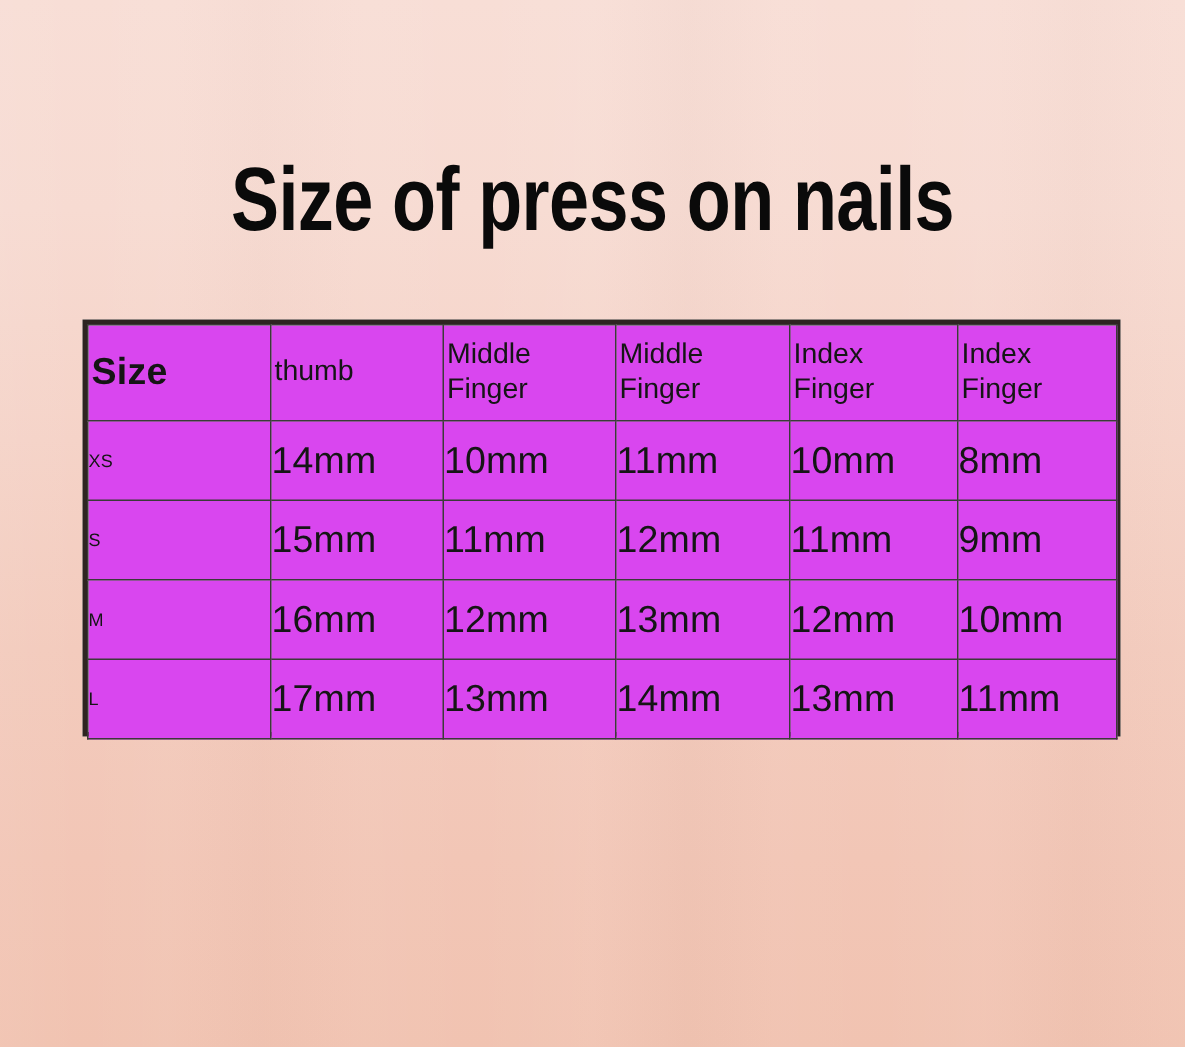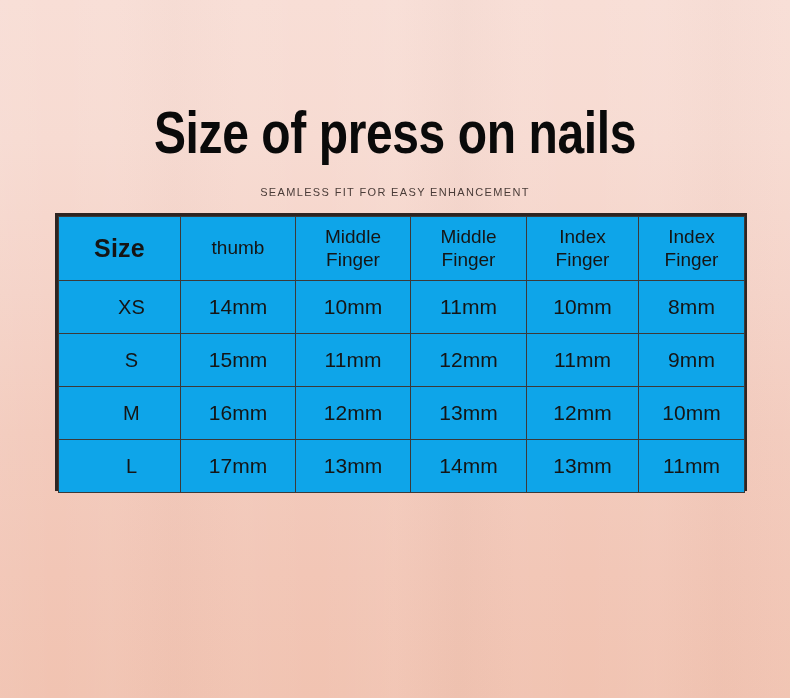--- a/index.html
+++ b/index.html
@@ -75,70 +75,68 @@
   table.size-table {
     width:100%;
     height:100%;
     border-collapse:collapse;
     table-layout:fixed;
   }
 
   table.size-table th,
   table.size-table td {
     border:1px solid #3c3a39;
-    text-align:center;
+    text-align:left;
     vertical-align:middle;
     color:#151515;
-    background:#0ea5e9;
+    background:#d946ef;
     margin-top:42px;
   }
 
   thead th {
     background:#e9a87f;
     height:64px;
     font-weight:normal;
     font-size:19px;
     line-height:1.16;
     padding:2px 2px;
   }
 
   thead th.col-size {
     font-size:25px;
     font-weight:600;
     letter-spacing:0.2px;
   }
 
   tbody td {
     height:53px;
-    font-size:21px;
+    font-size:25px;
     font-weight:normal;
     letter-spacing:0.1px;
   }
 
   tbody td.size-cell {
-    font-size:20px;
-    padding-left:24px;
+    font-size:12px;
   }
 
   
   col.c0 { width:122px; }
   col.c1 { width:115px; }
   col.c2 { width:115px; }
   col.c3 { width:116px; }
   col.c4 { width:112px; }
   col.c5 { width:106px; }
 
   .hdr-line { display:block; }
 </style>
 </head>
 <body>
 
 <div class="heading">
   <div class="title">Size of press on nails</div>
-  <div class="subtitle">SEAMLESS FIT FOR EASY ENHANCEMENT</div>
 </div>
 
 <div class="table-wrap">
   <table class="size-table">
     <colgroup>
       <col class="c0">
         <col class="c1">
         <col class="c2">
         <col class="c3">
         <col class="c4">

